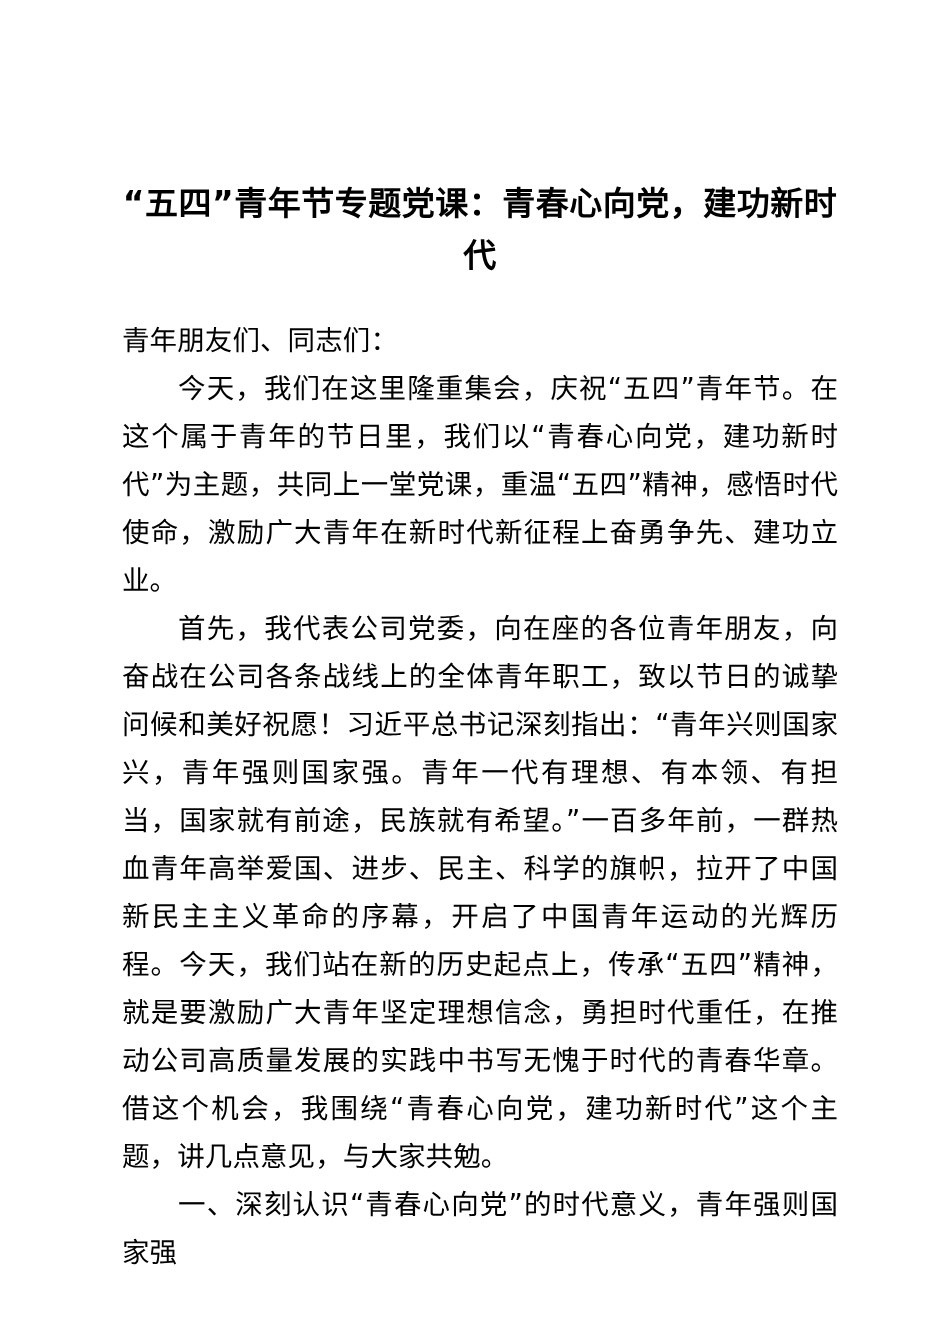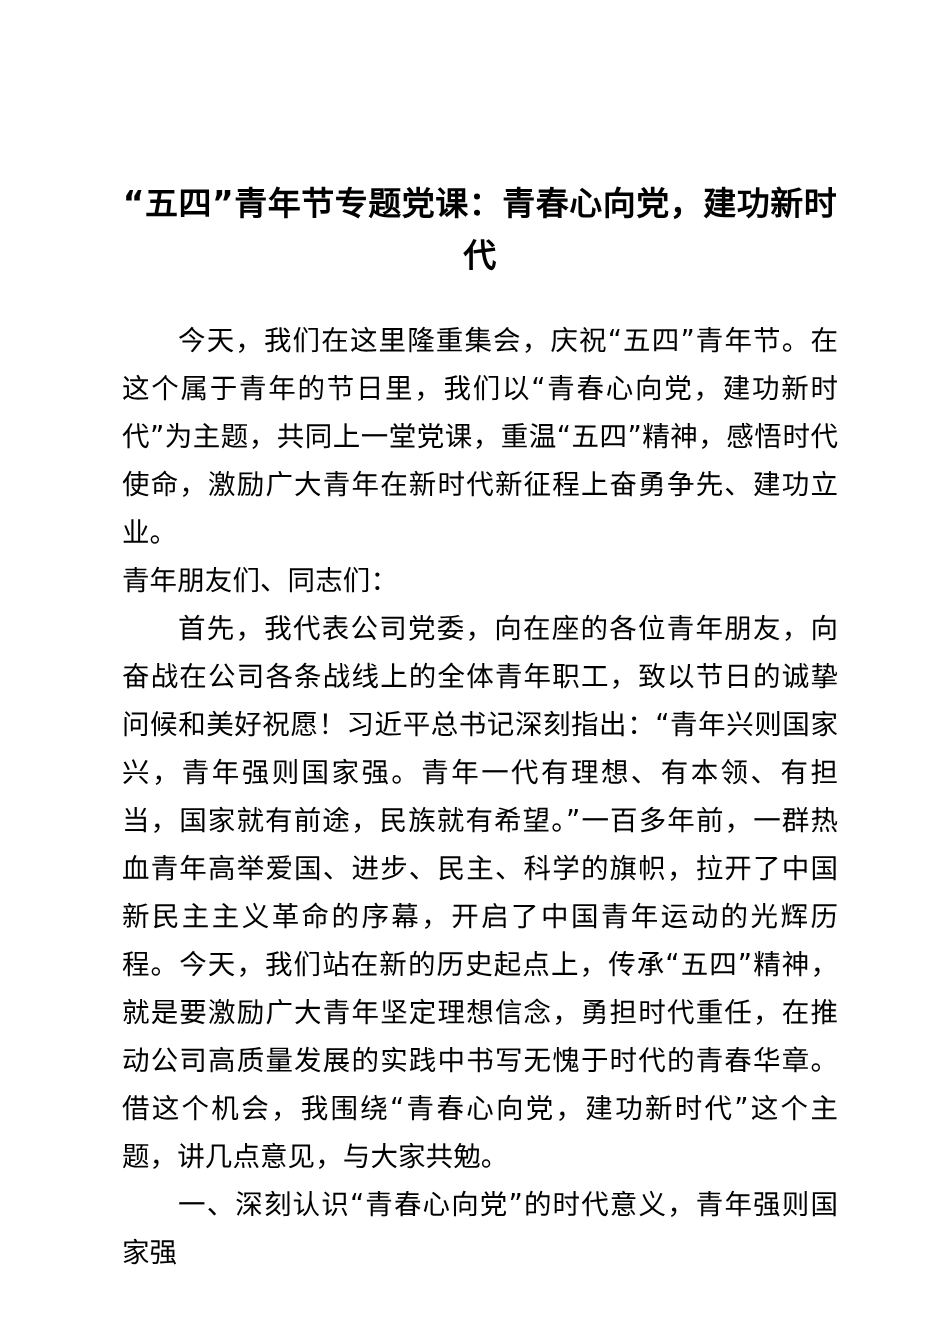--- a/index.html
+++ b/index.html
@@ -74,23 +74,23 @@
 </head>
 <body>
 
 <div class="page">
   <div class="content">
 
     <h1 class="doc-title">“五四”青年节专题党课：青春心向党，建功新时代</h1>
 
     <div class="body-block clip">
 
+      <p class="para greeting">青年朋友们、同志们：</p>
+
       <p class="para indent">今天，我们在这里隆重集会，庆祝“五四”青年节。在这个属于青年的节日里，我们以“青春心向党，建功新时代”为主题，共同上一堂党课，重温“五四”精神，感悟时代使命，激励广大青年在新时代新征程上奋勇争先、建功立业。</p>
-
-      <p class="para greeting">青年朋友们、同志们：</p>
 
       <p class="para indent">首先，我代表公司党委，向在座的各位青年朋友，向奋战在公司各条战线上的全体青年职工，致以节日的诚挚问候和美好祝愿！习近平总书记深刻指出：“青年兴则国家兴，青年强则国家强。青年一代有理想、有本领、有担当，国家就有前途，民族就有希望。”一百多年前，一群热血青年高举爱国、进步、民主、科学的旗帜，拉开了中国新民主主义革命的序幕，开启了中国青年运动的光辉历程。今天，我们站在新的历史起点上，传承“五四”精神，就是要激励广大青年坚定理想信念，勇担时代重任，在推动公司高质量发展的实践中书写无愧于时代的青春华章。借这个机会，我围绕“青春心向党，建功新时代”这个主题，讲几点意见，与大家共勉。</p>
 
       <p class="para indent">一、深刻认识“青春心向党”的时代意义，青年强则国家强</p>
 
     </div>
   </div>
 </div>
 
 </body></html>

